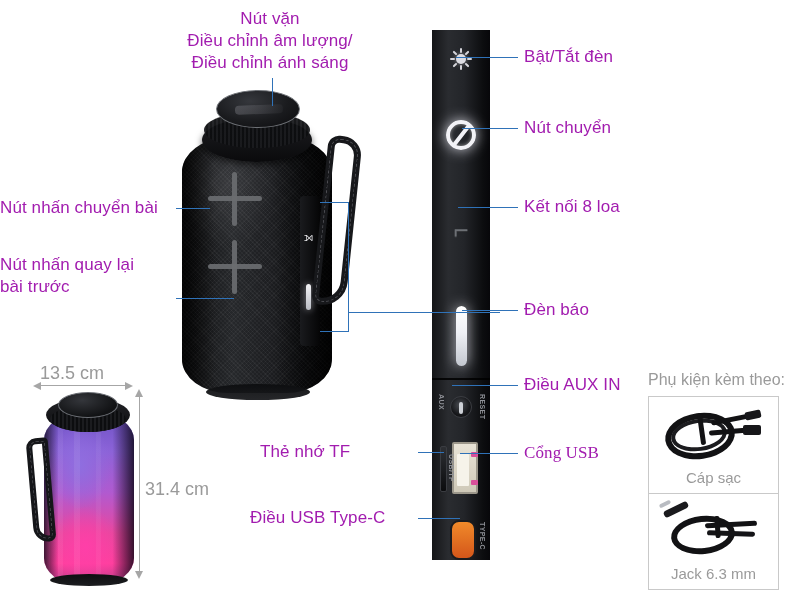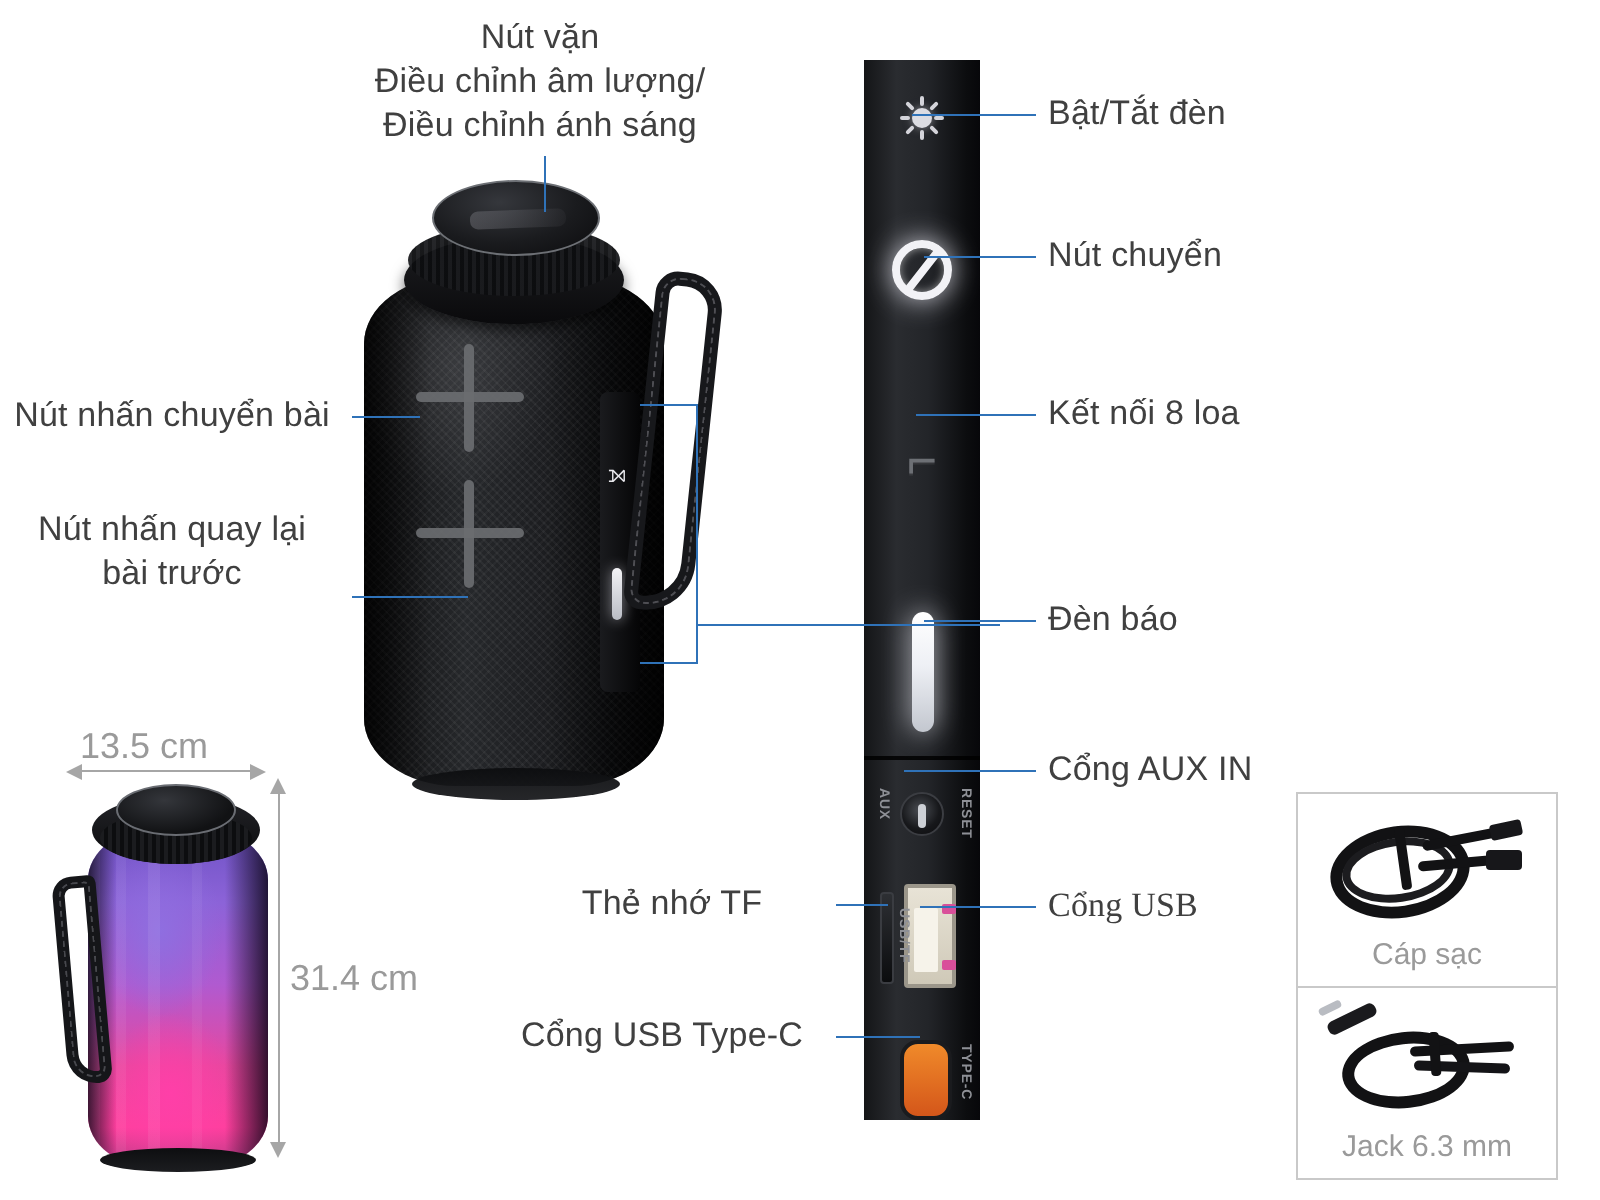--- a/index.html
+++ b/index.html
@@ -7,28 +7,28 @@
     width:800px;height:600px;
     background:#ffffff;
     font-family:"Liberation Sans","DejaVu Sans",sans-serif;
     overflow:hidden;
     position:relative;
     -webkit-font-smoothing:antialiased;
   }
   .stage{position:absolute;left:0;top:0;width:800px;height:600px;}
   .lbl{
     position:absolute;
-    color:#404040;
+    color:#a21caf;
     font-size:17px;
     line-height:22px;
     white-space:pre;
     letter-spacing:.1px;
   }
   .lbl.ctr{text-align:center;}
-  .lbl.rt{text-align:center;}
+  .lbl.rt{text-align:left;}
   .leader{position:absolute;background:#2f72b8;}
   .leader.h{height:1.4px;}
   .leader.v{width:1.4px;}
   .bracket{position:absolute;border:1.4px solid #2f72b8;}
 
   
   .spk-main{position:absolute;left:172px;top:88px;width:172px;height:310px;}
   .spk-body{
     position:absolute;left:10px;top:50px;width:150px;height:255px;
     border-radius:46px/34px;
@@ -390,31 +390,32 @@
   <div class="leader h" style="left:462px;top:128px;width:56px;"></div>
   <div class="lbl" style="left:524px;top:117px;">Nút chuyển</div>
 
   <div class="leader h" style="left:458px;top:207px;width:60px;"></div>
   <div class="lbl" style="left:524px;top:196px;">Kết nối 8 loa</div>
 
   <div class="leader h" style="left:462px;top:310px;width:56px;"></div>
   <div class="lbl" style="left:524px;top:299px;">Đèn báo</div>
 
   <div class="leader h" style="left:452px;top:385px;width:66px;"></div>
-  <div class="lbl" style="left:524px;top:374px;">Cổng AUX IN</div>
+  <div class="lbl" style="left:524px;top:374px;">Điều AUX IN</div>
 
   <div class="leader h" style="left:460px;top:453px;width:58px;"></div>
   <div class="lbl" style="left:524px;top:442px;font-family:Liberation Serif, serif;">Cổng USB</div>
 
   <div class="lbl rt" style="left:260px;top:441px;width:152px;">Thẻ nhớ TF</div>
   <div class="leader h" style="left:418px;top:452px;width:26px;"></div>
 
-  <div class="lbl rt" style="left:250px;top:507px;width:162px;">Cổng USB Type-C</div>
+  <div class="lbl rt" style="left:250px;top:507px;width:162px;">Điều USB Type-C</div>
   <div class="leader h" style="left:418px;top:518px;width:42px;"></div>
 
+  <div class="acc-title">Phụ kiện kèm theo:</div>
   <div class="acc-box">
 
     <div class="acc-cell">
       <div class="acc-art">
         <div class="cable-coil"></div>
         <div class="cable-coil2"></div>
         <div class="cable-tail"></div>
         <div class="cable-tail2"></div>
         <div class="cable-tie"></div>
         <div class="plug-micro"></div>

